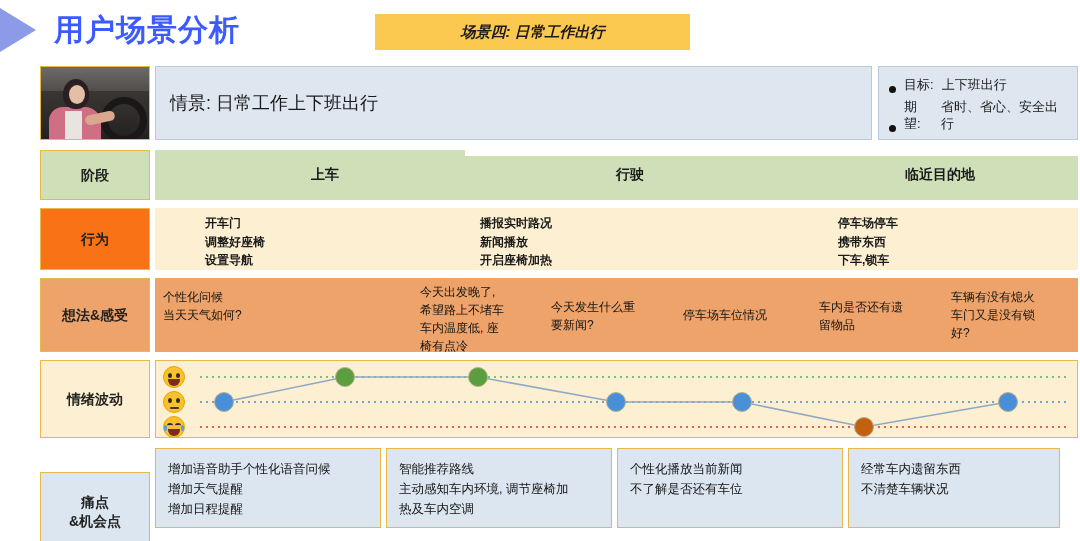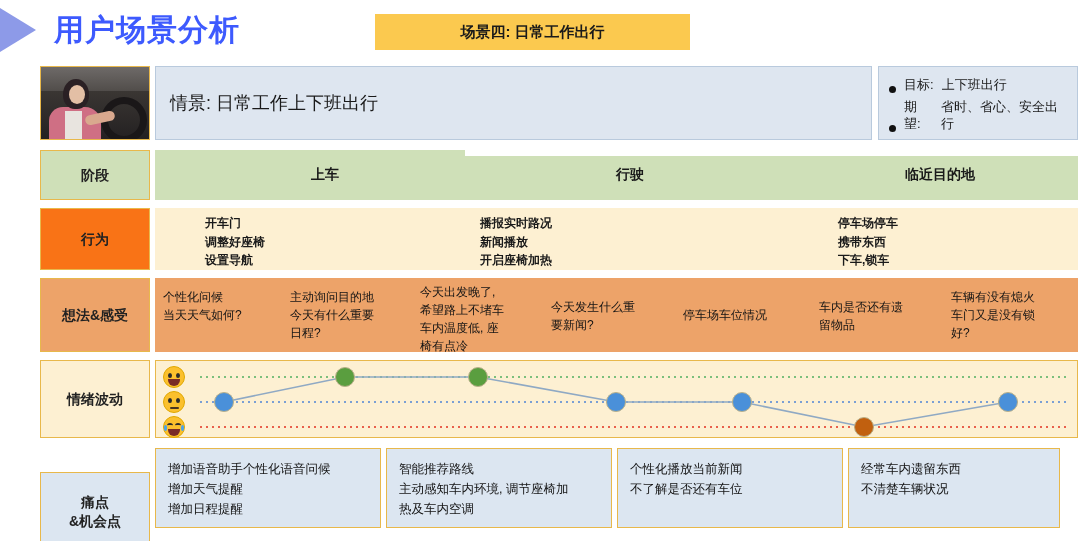--- a/index.html
+++ b/index.html
@@ -23,21 +23,21 @@
   }
   .title{
     position:absolute;left:54px;top:8px;
     font-size:30px;font-weight:700;color:#3d5afe;
     letter-spacing:1px;line-height:44px;
   }
   .scene-chip{
     position:absolute;left:375px;top:14px;width:315px;height:36px;
     background:#fbc94f;
     display:flex;align-items:center;justify-content:center;
-    font-size:15px;font-weight:700;color:#1a1a1a;
+    font-size:15px;font-weight:700;color:#1a1a1a;font-style:italic;
   }
 
   
   .rowlabel{
     position:absolute;left:40px;width:110px;
     border:1px solid #e8b84b;
     display:flex;align-items:center;justify-content:center;
     text-align:center;
     font-size:14px;font-weight:700;color:#222;
     line-height:1.35;
@@ -216,25 +216,20 @@
     <div>下车,锁车</div>
   </div>
 
   <div class="rowlabel think-label">想法&amp;感受</div>
   <div class="think-band"></div>
 
   <div class="think-col" style="left:163px;width:115px;">
     <div>个性化问候</div>
     <div>当天天气如何?</div>
   </div>
-  <div class="think-col" style="left:290px;width:120px;">
-    <div>主动询问目的地</div>
-    <div>今天有什么重要</div>
-    <div>日程?</div>
-  </div>
   <div class="think-col" style="left:420px;width:112px;top:283px;">
     <div>今天出发晚了,</div>
     <div>希望路上不堵车</div>
     <div>车内温度低, 座</div>
     <div>椅有点冷</div>
   </div>
   <div class="think-col" style="left:551px;width:112px;top:298px;">
     <div>今天发生什么重</div>
     <div>要新闻?</div>
   </div>

